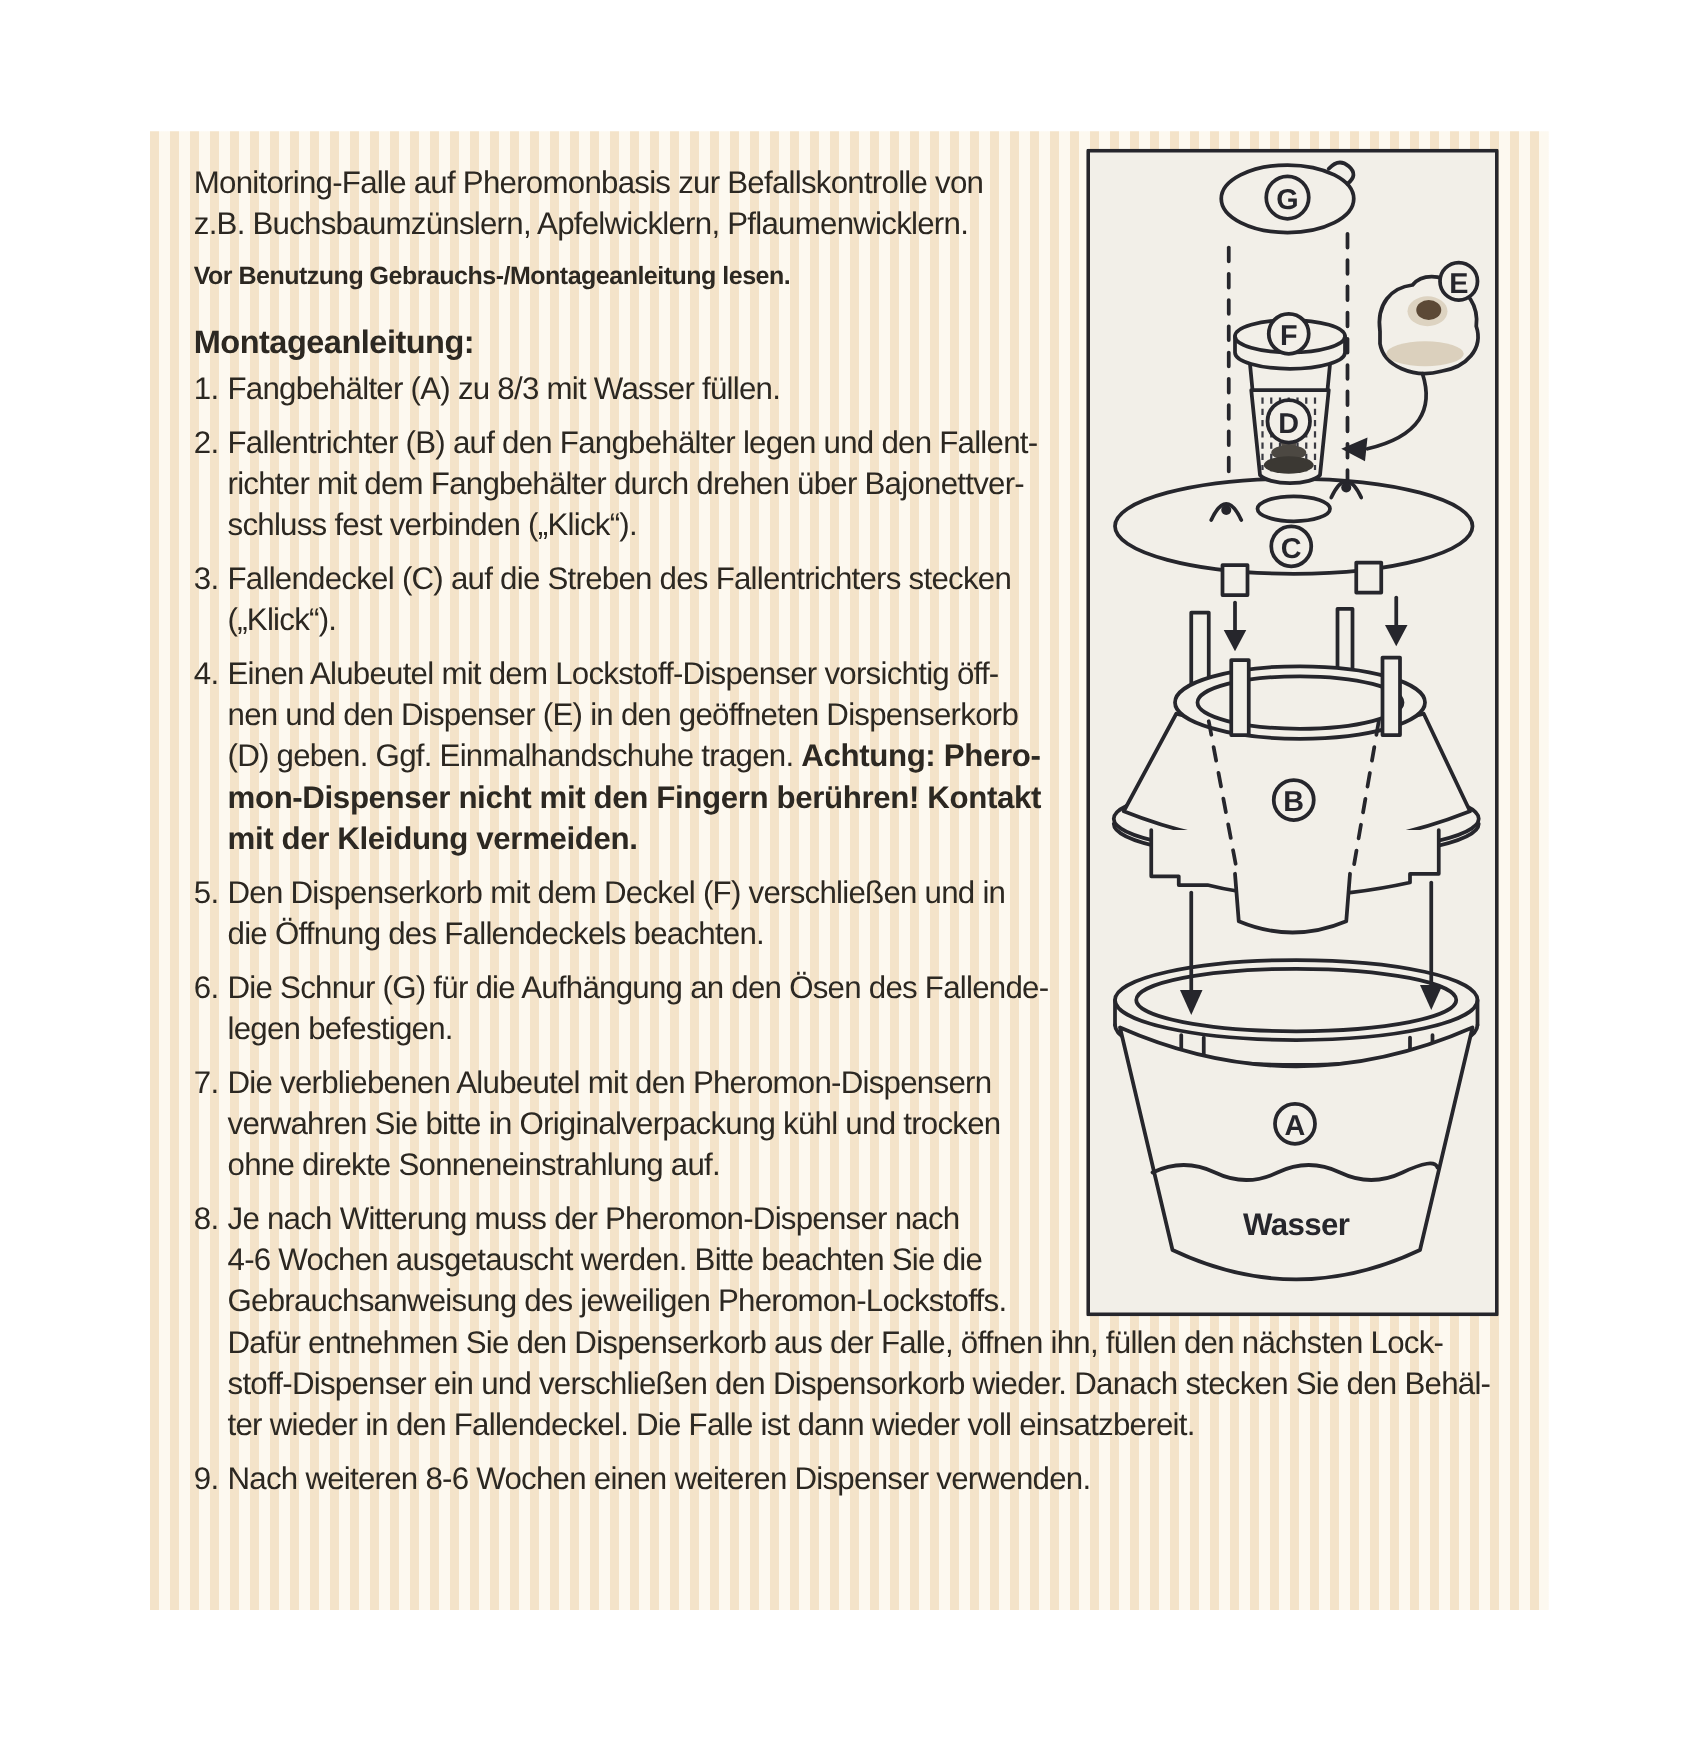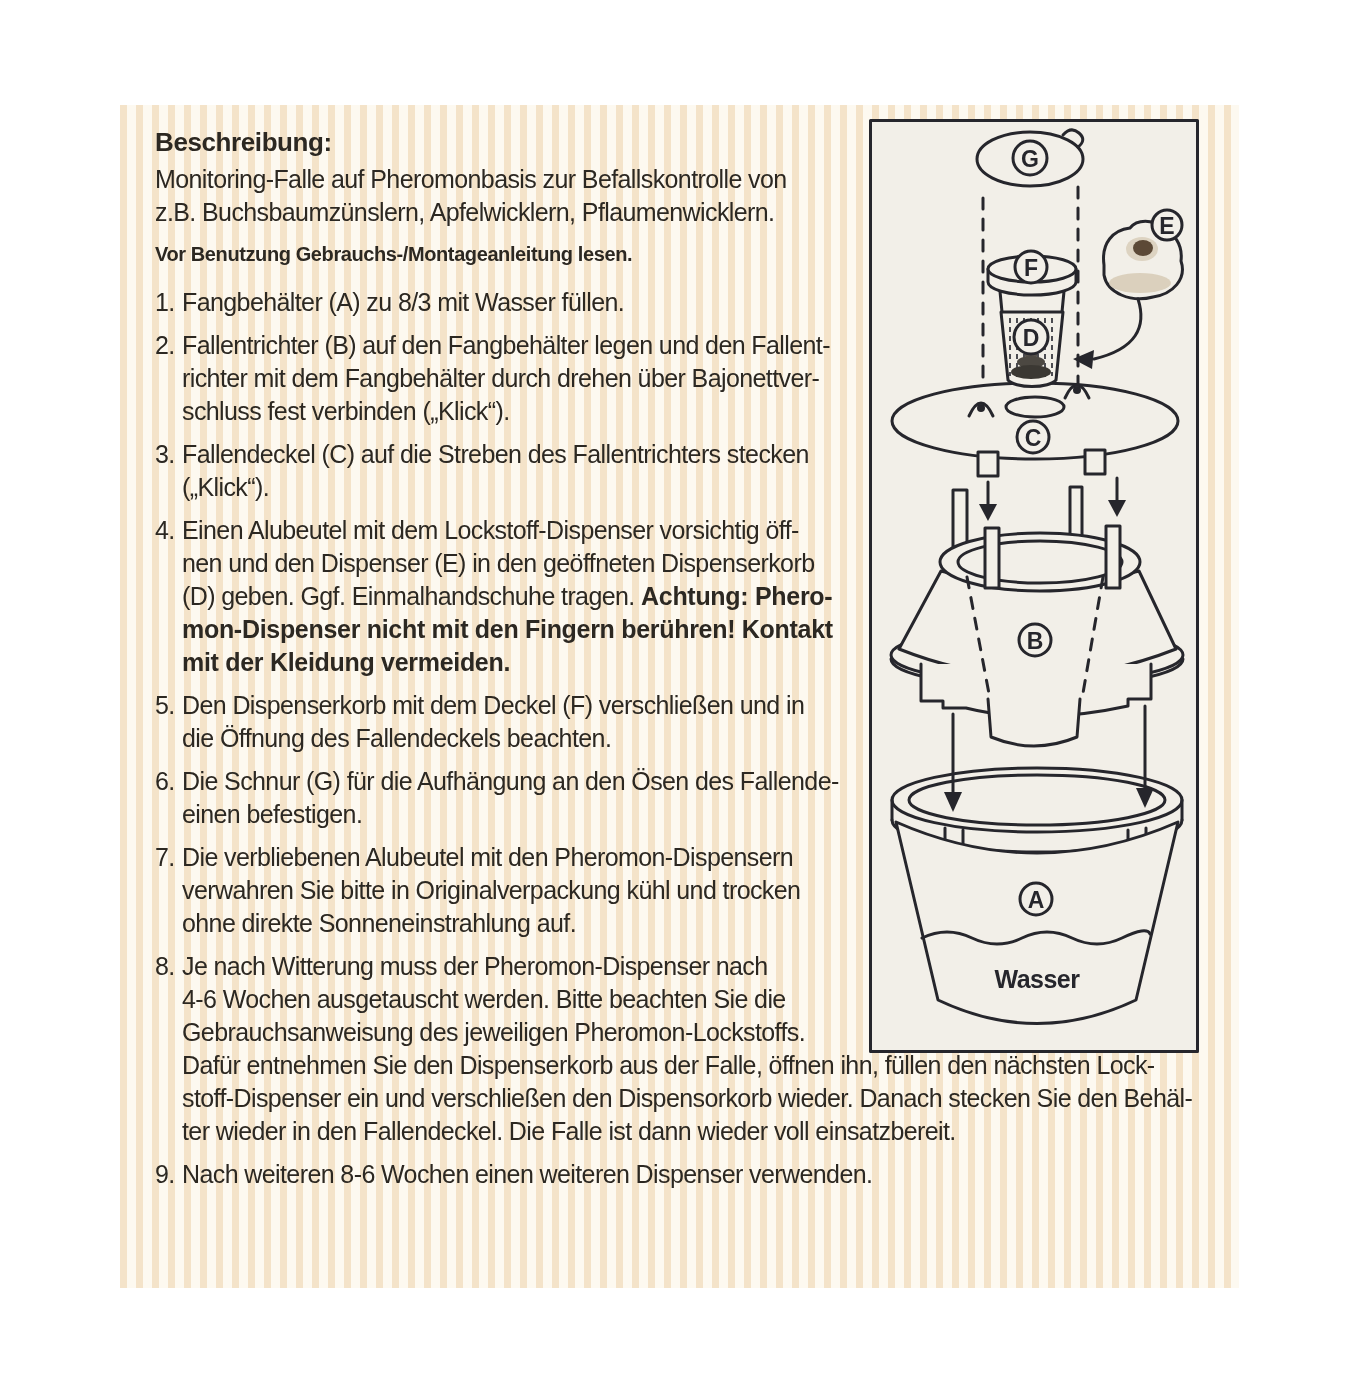--- a/index.html
+++ b/index.html
@@ -38,24 +38,24 @@
   svg .fill{stroke:none;}
   svg .lbl{font-family:"Liberation Sans",sans-serif;font-weight:700;font-size:23px;fill:var(--line);text-anchor:middle;dominant-baseline:central;}
   svg .wasser{font-family:"Liberation Sans",sans-serif;font-weight:700;font-size:25px;fill:var(--line);text-anchor:middle;letter-spacing:-0.5px;}
 </style>
 </head>
 <body>
 
 <div class="panel">
   <div class="content">
 
-    <h1 class="h">Beschreibung:</h1>
     <p class="body-text desc">Monitoring-Falle auf Pheromonbasis zur Befallskontrolle von
 z.B. Buchsbaumzünslern, Apfelwicklern, Pflaumenwicklern.</p>
     <p class="warn">Vor Benutzung Gebrauchs-/Montageanleitung lesen.</p>
+    <h2 class="h montage">Montageanleitung:</h2>
 
     <div class="instr-list">
         <div class="instr">
           <span class="num">1.</span>
           <div class="itext"><span>Fangbehälter (A) zu 8/3 mit Wasser füllen.</span></div>
         </div>
         <div class="instr">
           <span class="num">2.</span>
           <div class="itext"><span>Fallentrichter (B) auf den Fangbehälter legen und den Fallent-
 richter mit dem Fangbehälter durch drehen über Bajonettver-
@@ -75,21 +75,21 @@
 mit der Kleidung vermeiden.</span></div>
         </div>
         <div class="instr">
           <span class="num">5.</span>
           <div class="itext"><span>Den Dispenserkorb mit dem Deckel (F) verschließen und in
 die Öffnung des Fallendeckels beachten.</span></div>
         </div>
         <div class="instr">
           <span class="num">6.</span>
           <div class="itext"><span>Die Schnur (G) für die Aufhängung an den Ösen des Fallende-
-einen befestigen.</span></div>
+legen befestigen.</span></div>
         </div>
         <div class="instr">
           <span class="num">7.</span>
           <div class="itext"><span>Die verbliebenen Alubeutel mit den Pheromon-Dispensern
 verwahren Sie bitte in Originalverpackung kühl und trocken
 ohne direkte Sonneneinstrahlung auf.</span></div>
         </div>
         <div class="instr">
           <span class="num">8.</span>
           <div class="itext"><span>Je nach Witterung muss der Pheromon-Dispenser nach

